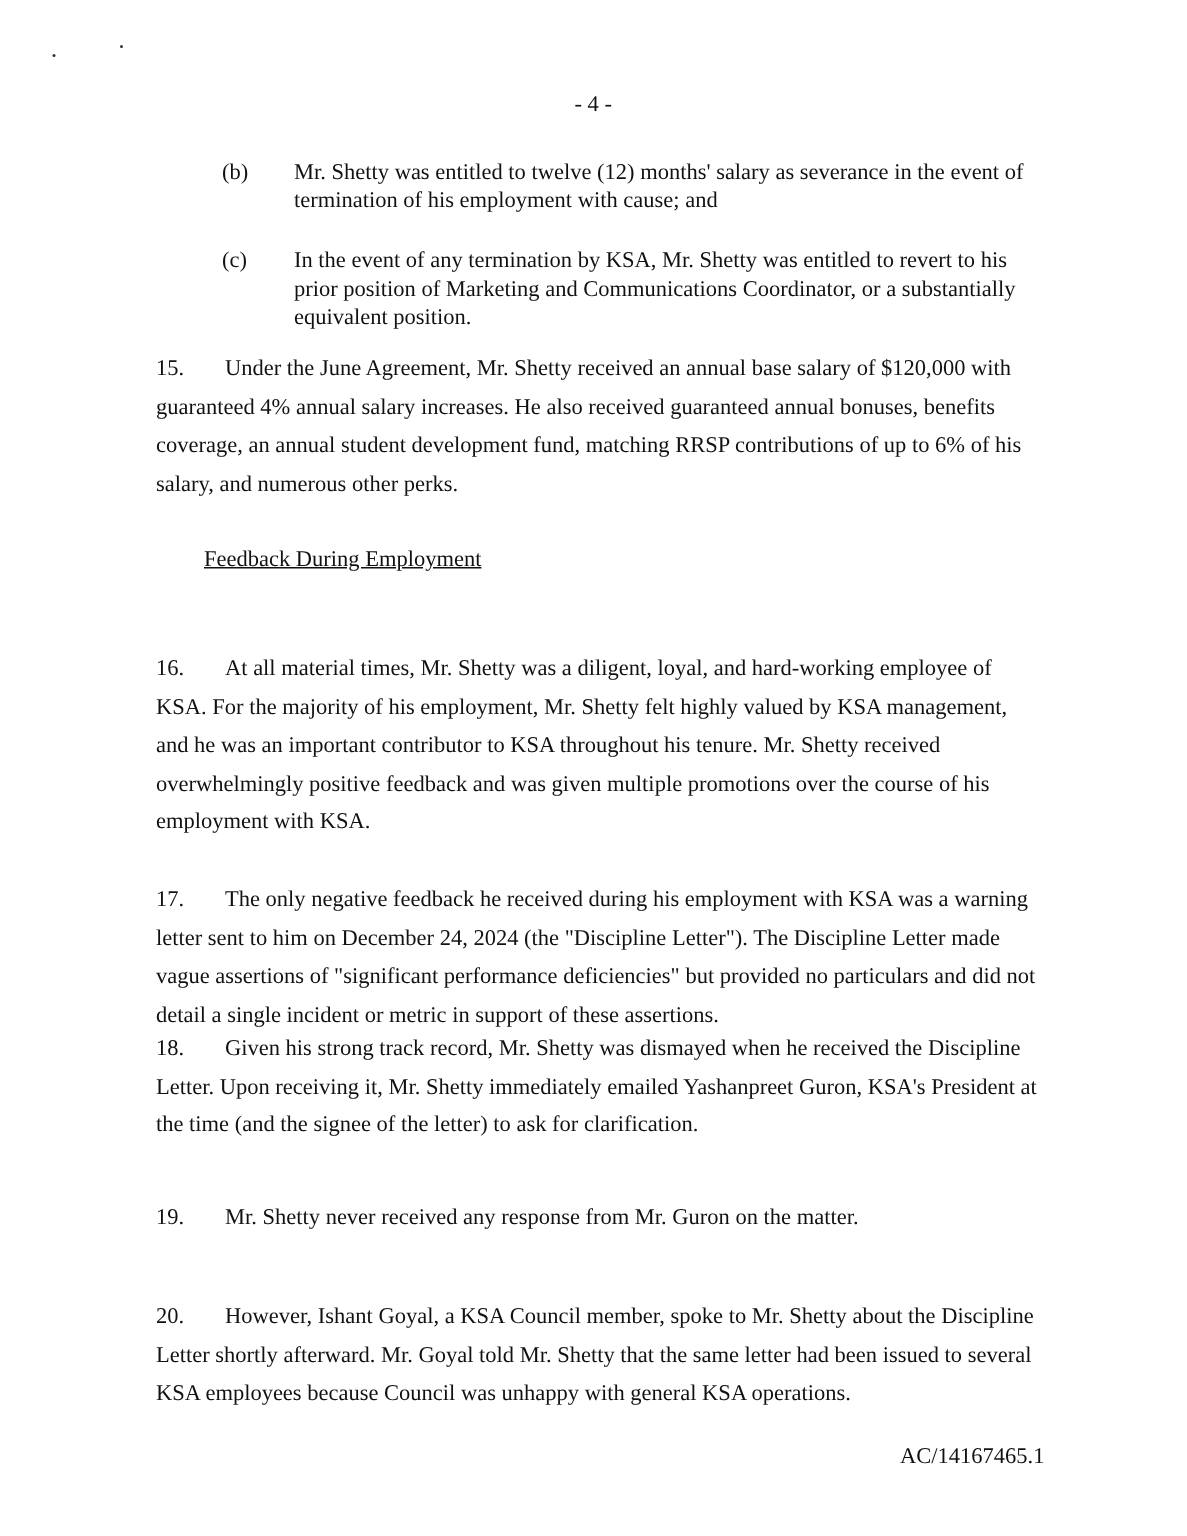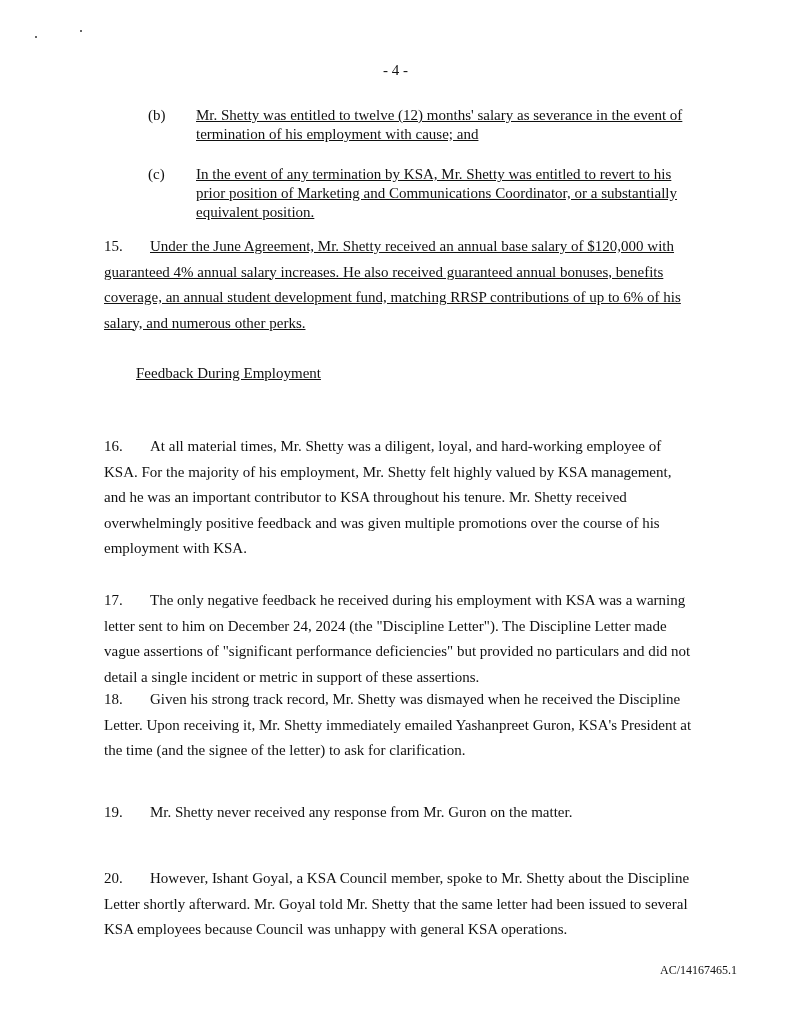--- a/index.html
+++ b/index.html
@@ -2,45 +2,45 @@
 <html><head>
 <meta charset="utf-8">
 <style>
   html, body { margin:0; padding:0; background:#ffffff; }
   body { width:791px; height:1024px; position:relative; overflow:hidden;
          font-family:"Liberation Serif", serif; color:#111; }
   .speck { position:absolute; width:2px; height:2px; background:#333; border-radius:1px; }
   .page-num { position:absolute; top:62px; left:0; width:791px; text-align:center; font-size:15px; }
   .sub { position:absolute; left:148px; width:560px; font-size:15px; line-height:19px; }
   .sub .lbl { position:absolute; left:0; top:0; }
-  .sub .txt { position:absolute; left:48px; top:0; width:500px;text-decoration:underline; }
+  .sub .txt { position:absolute; left:48px; top:0; width:500px; }
   .para { position:absolute; left:104px; width:590px; font-size:15px; line-height:25.5px; }
   .para .num { display:inline-block; width:46px; }
   .heading { position:absolute; left:104px; font-size:15px; text-decoration:underline;margin-left:32px; }
-  .footer { position:absolute; left:660px; top:963px; font-size:12px; }
+  .footer { position:absolute; left:600px; top:963px; font-size:15px; }
 </style>
 </head>
 <body>
 
 <div class="speck" style="left:35px;top:36px;"></div>
 <div class="speck" style="left:80px;top:30px;"></div>
 
 <div class="page-num">- 4 -</div>
 
 <div class="sub" style="top:106px;">
   <span class="lbl">(b)</span>
   <span class="txt">Mr. Shetty was entitled to twelve (12) months' salary as severance in the event of termination of his employment with cause; and</span>
 </div>
 
 <div class="sub" style="top:165px;">
   <span class="lbl">(c)</span>
   <span class="txt">In the event of any termination by KSA, Mr. Shetty was entitled to revert to his prior position of Marketing and Communications Coordinator, or a substantially equivalent position.</span>
 </div>
 
-<div class="para" style="top:234px;text-decoration:underline;">
+<div class="para" style="top:234px;">
   <span class="num">15.</span><span>Under the June Agreement, Mr. Shetty received an annual base salary of $120,000 with guaranteed 4% annual salary increases. He also received guaranteed annual bonuses, benefits coverage, an annual student development fund, matching RRSP contributions of up to 6% of his salary, and numerous other perks.</span>
 </div>
 
 <div class="heading" style="top:365px;">Feedback During Employment</div>
 
 <div class="para" style="top:434px;">
   <span class="num">16.</span><span>At all material times, Mr. Shetty was a diligent, loyal, and hard-working employee of KSA. For the majority of his employment, Mr. Shetty felt highly valued by KSA management, and he was an important contributor to KSA throughout his tenure. Mr. Shetty received overwhelmingly positive feedback and was given multiple promotions over the course of his employment with KSA.</span>
 </div>
 
 <div class="para" style="top:588px;">

